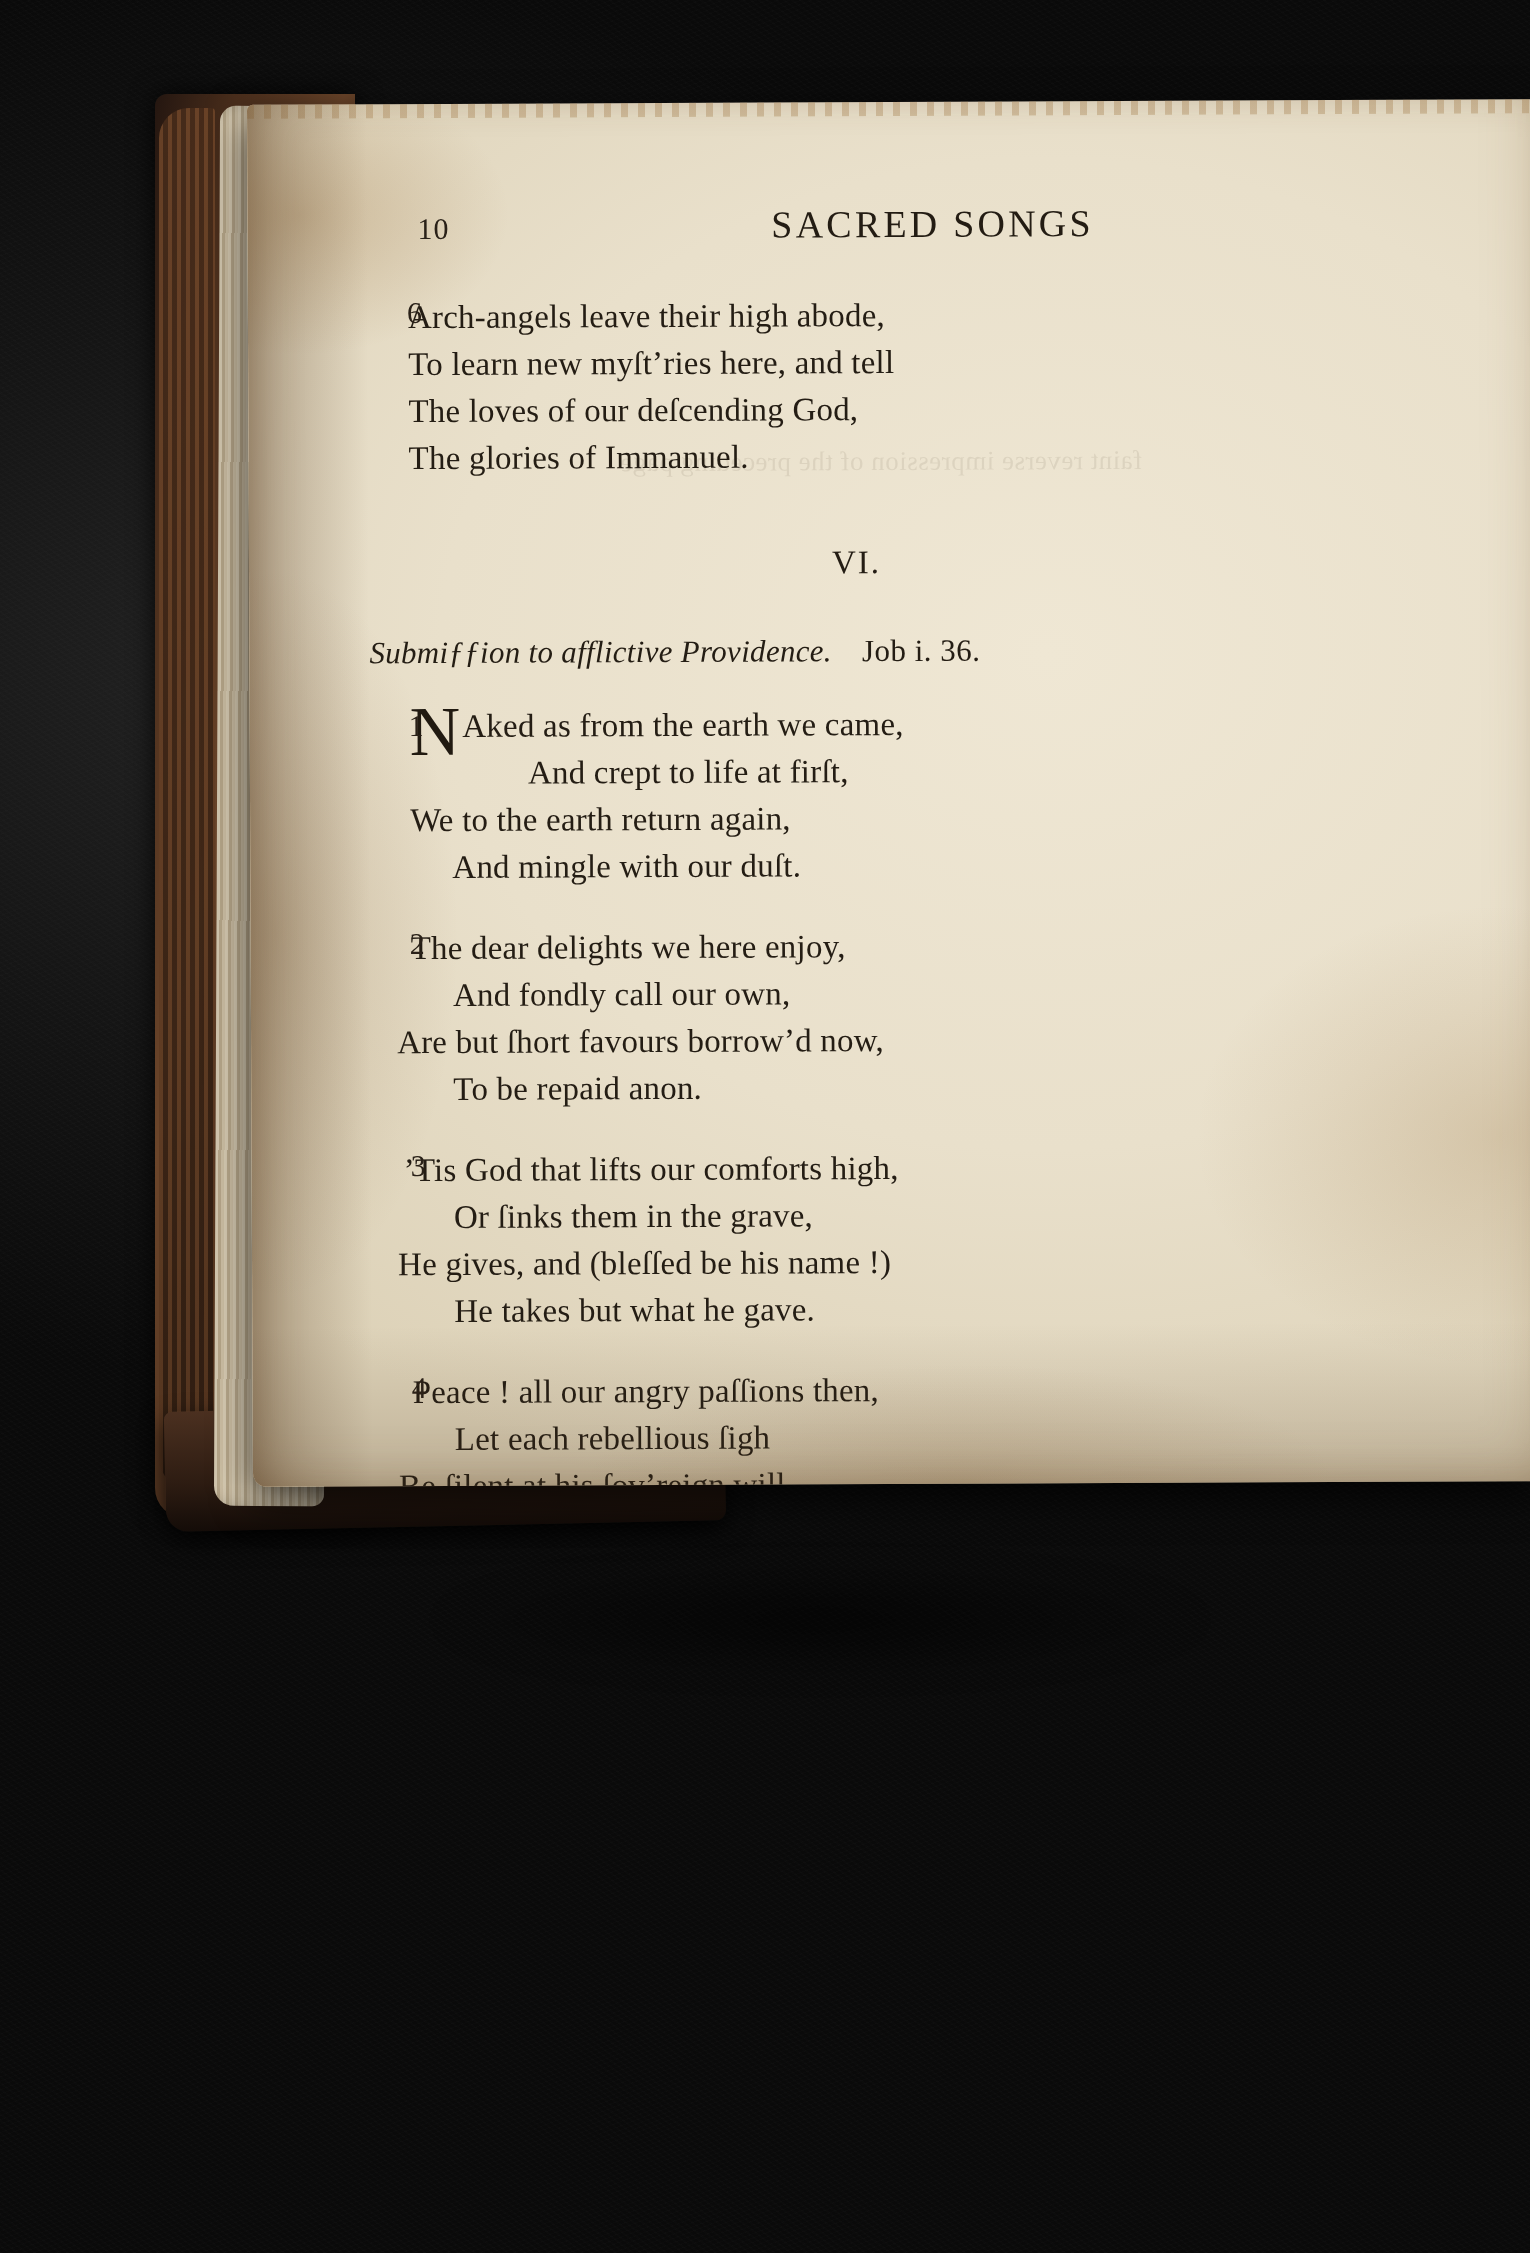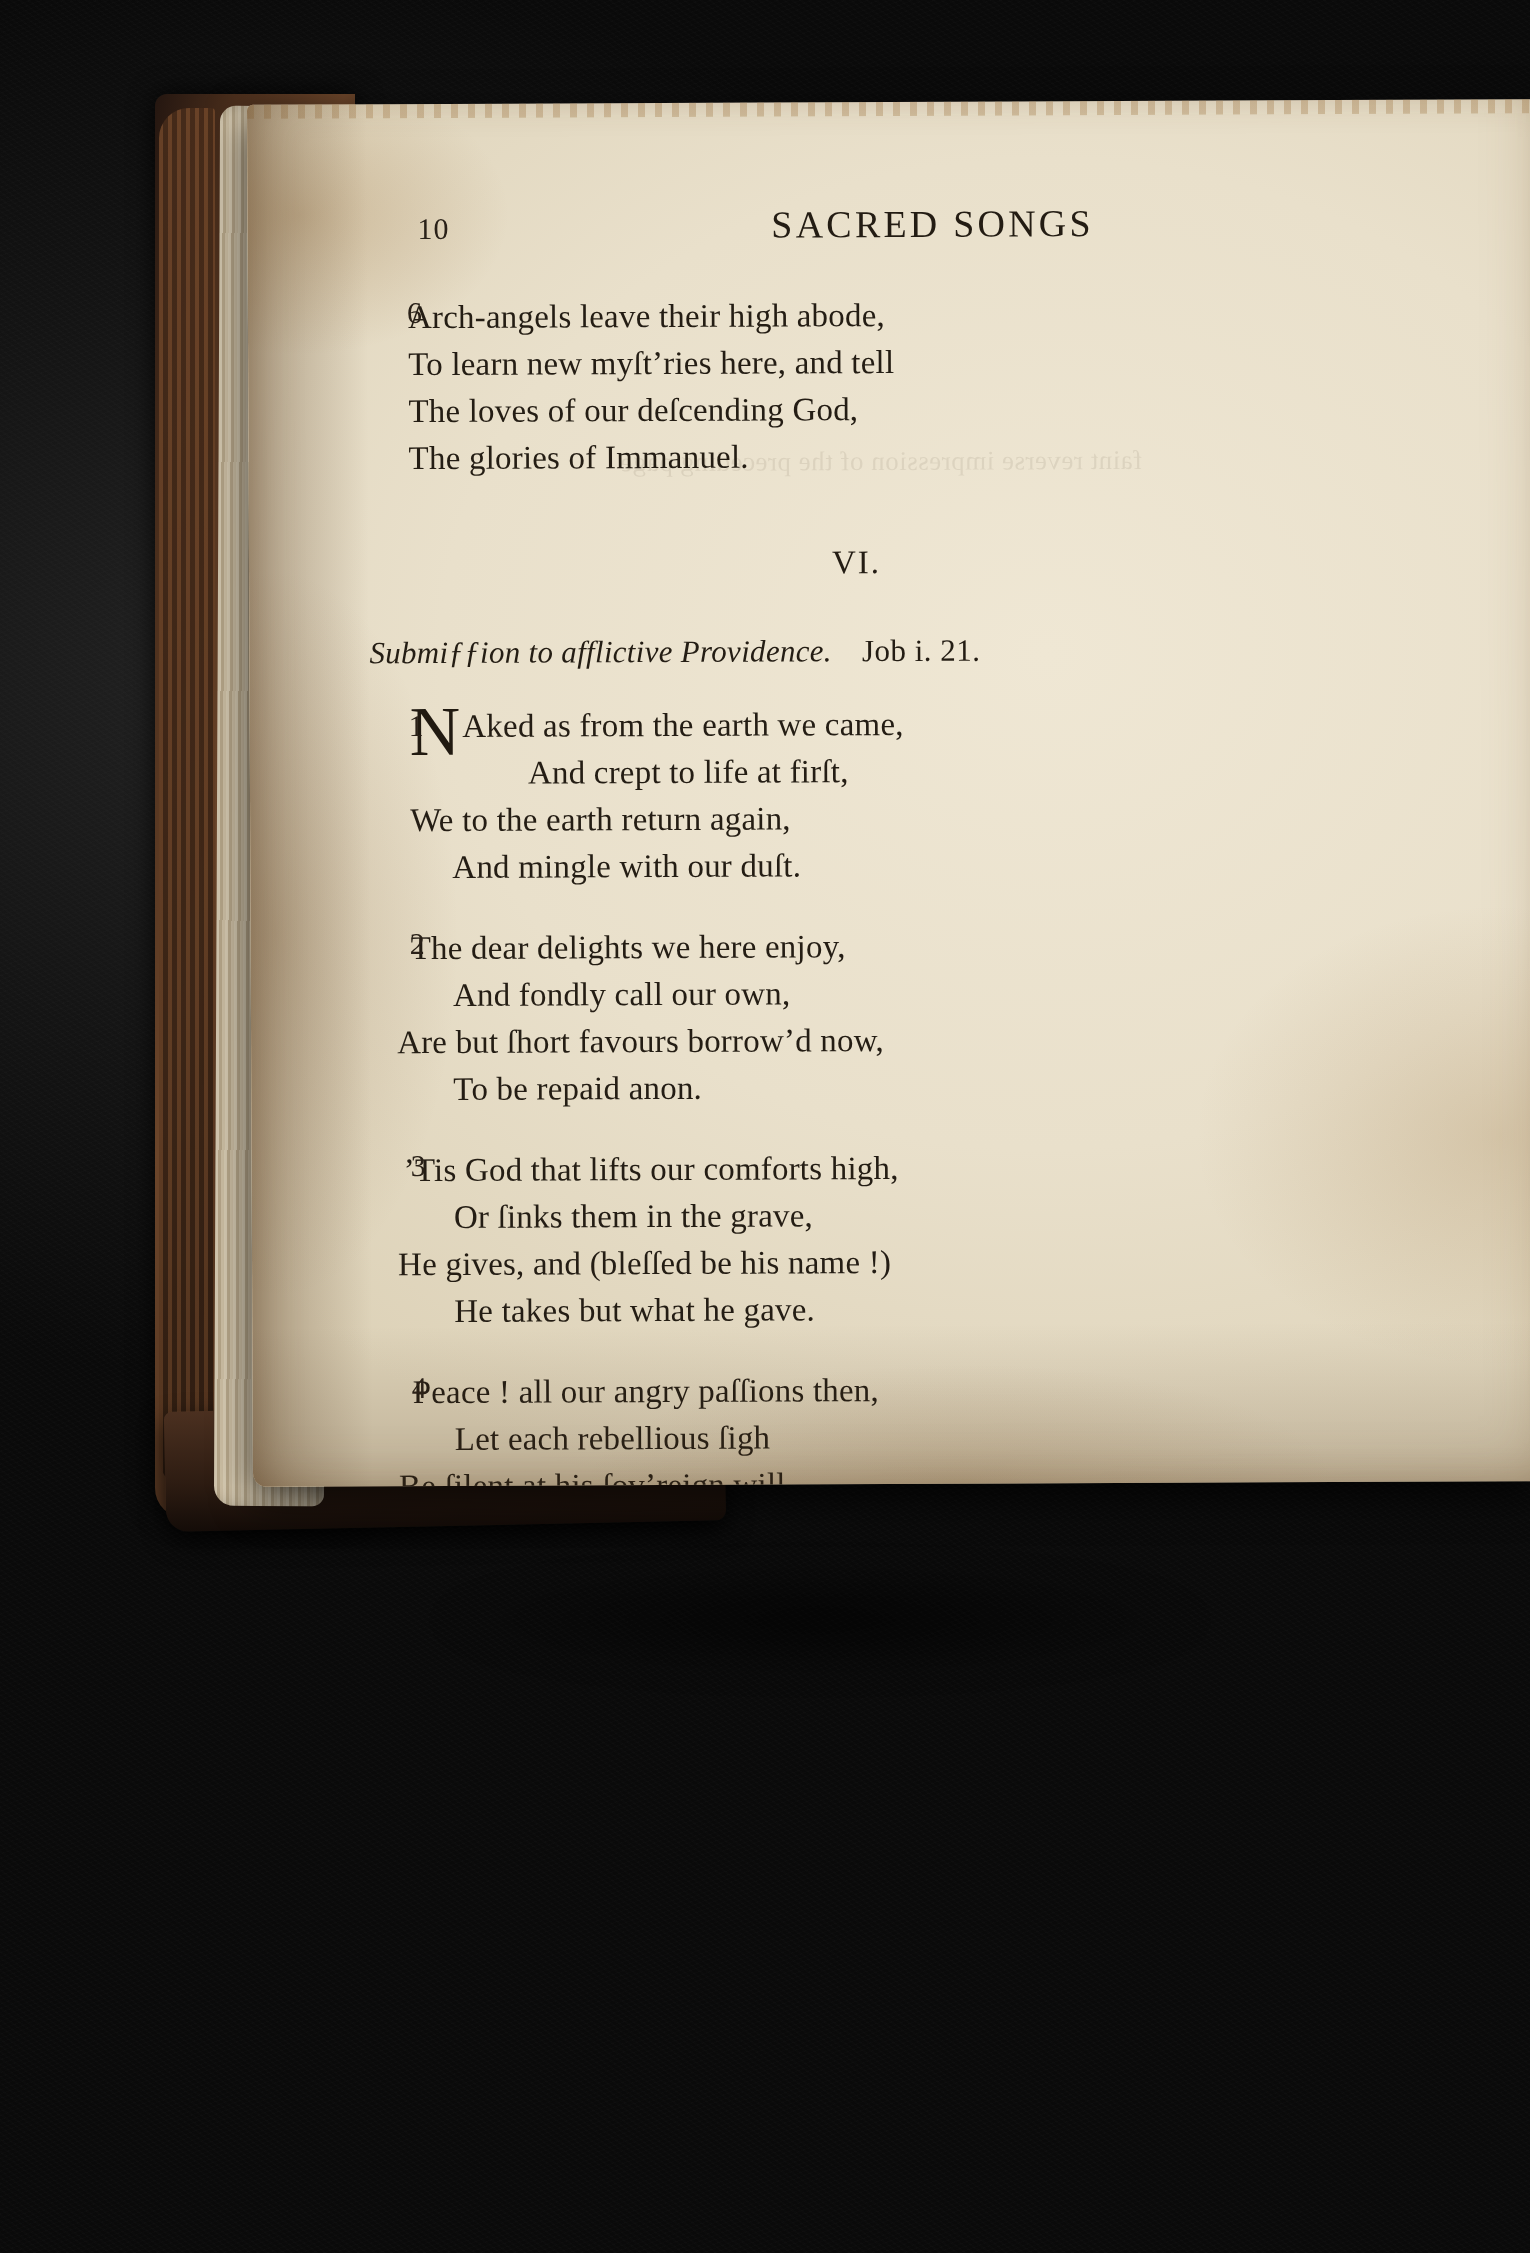--- a/index.html
+++ b/index.html
@@ -292,21 +292,21 @@
           <div class="num">6</div>
           <div class="line">Arch-angels leave their high abode,</div>
           <div class="line">To learn new myſt’ries here, and tell</div>
           <div class="line">The loves of our deſcending God,</div>
           <div class="line">The glories of Immanuel.</div>
         </div>
 
         <div class="section-num">VI.</div>
 
         <div class="subject-line">
-          <span class="title">Submiƒƒion to afflictive Providence.</span><span class="ref">Job i. 21.</span>
+          <span class="title">Submiƒƒion to afflictive Providence.</span><span class="ref">Job i. 36.</span>
         </div>
 
         <div class="stanza dropcap" style="margin-top:4px;">
           <div class="num" style="top:12px;">1</div>
           <span class="dropcap-letter">N</span>
           <div class="line body-top">Aked as from the earth we came,</div>
           <div class="line indent" style="padding-left:118px;">And crept to life at firſt,</div>
           <div class="line" style="clear:both;">We to the earth return again,</div>
           <div class="line indent">And mingle with our duſt.</div>
         </div>

